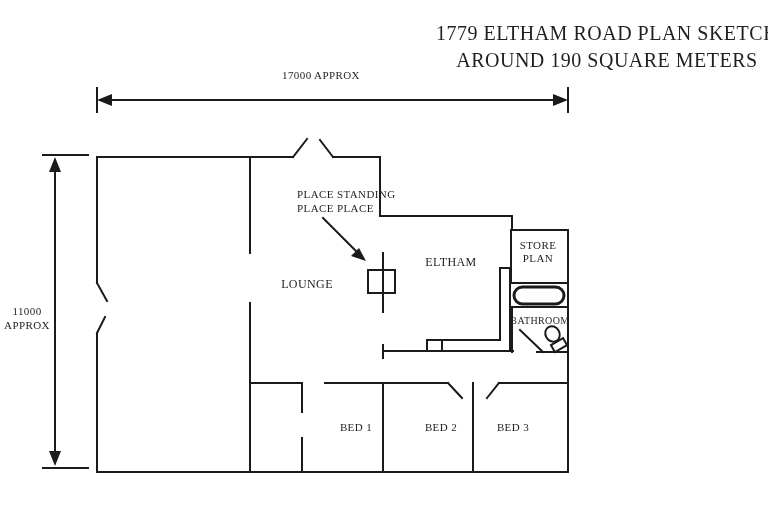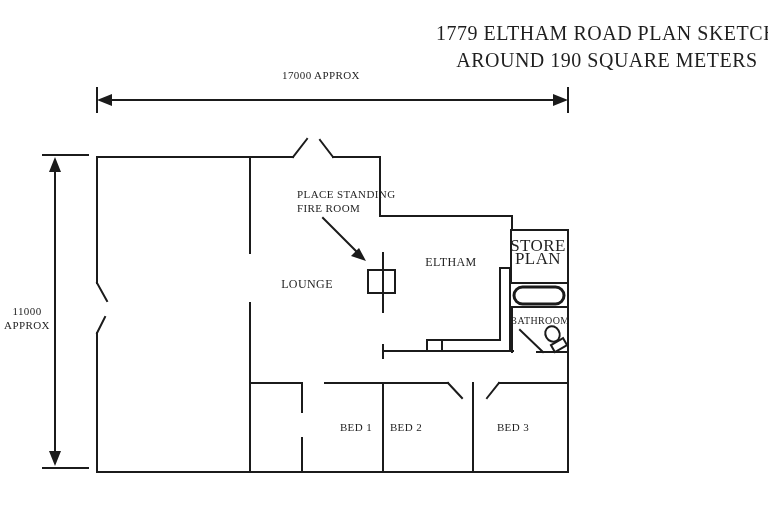--- a/index.html
+++ b/index.html
@@ -8,21 +8,21 @@
     font-family:"Liberation Serif",serif;color:#1f1f1f;
   }
   #plan-svg{position:absolute;left:0;top:0;}
   .lbl{position:absolute;font-family:"Liberation Serif",serif;color:#1f1f1f;white-space:nowrap;letter-spacing:.4px;}
   .ctr{transform:translate(-50%,-50%);text-align:center;}
   .t-title{font-size:20px;line-height:27px;letter-spacing:.5px;}
   .t-big{font-size:19px;}
   .t-room{font-size:12px;}
   .t-small{font-size:11px;line-height:14px;}
   .t-tiny{font-size:10px;}
-  .t-store{font-size:17px;line-height:13px;}
+  .t-store{font-size:11px;line-height:13px;}
 </style>
 </head>
 <body>
 
 <div id="canvas">
 
   <svg id="plan-svg" width="768" height="512" viewBox="0 0 768 512">
     <g stroke="#1b1b1b" stroke-width="2" fill="none" stroke-linecap="square">
 
       <g>
@@ -91,34 +91,34 @@
 
   <div class="lbl ctr t-small" style="left:321px;top:75px;">17000 APPROX</div>
 
   <div class="lbl ctr t-small" style="left:27px;top:318px;">
     <div>11000</div>
     <div>APPROX</div>
   </div>
 
   <div class="lbl t-small" style="left:297px;top:187px;">
     <div>PLACE STANDING</div>
-    <div>FIRE ROOM</div>
+    <div>PLACE PLACE</div>
   </div>
 
   <div class="lbl ctr t-room" style="left:307px;top:284px;">LOUNGE</div>
 
   <div class="lbl ctr t-room" style="left:451px;top:262px;">ELTHAM</div>
 
   <div class="lbl ctr t-store" style="left:538px;top:252px;">
     <div>STORE</div>
     <div>PLAN</div>
   </div>
 
   <div class="lbl ctr t-tiny" style="left:540px;top:320px;">BATHROOM</div>
 
   <div class="lbl ctr t-small" style="left:356px;top:427px;">BED 1</div>
 
-  <div class="lbl ctr t-small" style="left:406px;top:427px;">BED 2</div>
+  <div class="lbl ctr t-small" style="left:441px;top:427px;">BED 2</div>
 
   <div class="lbl ctr t-small" style="left:513px;top:427px;">BED 3</div>
 
 
 </div>
 
 </body></html>

